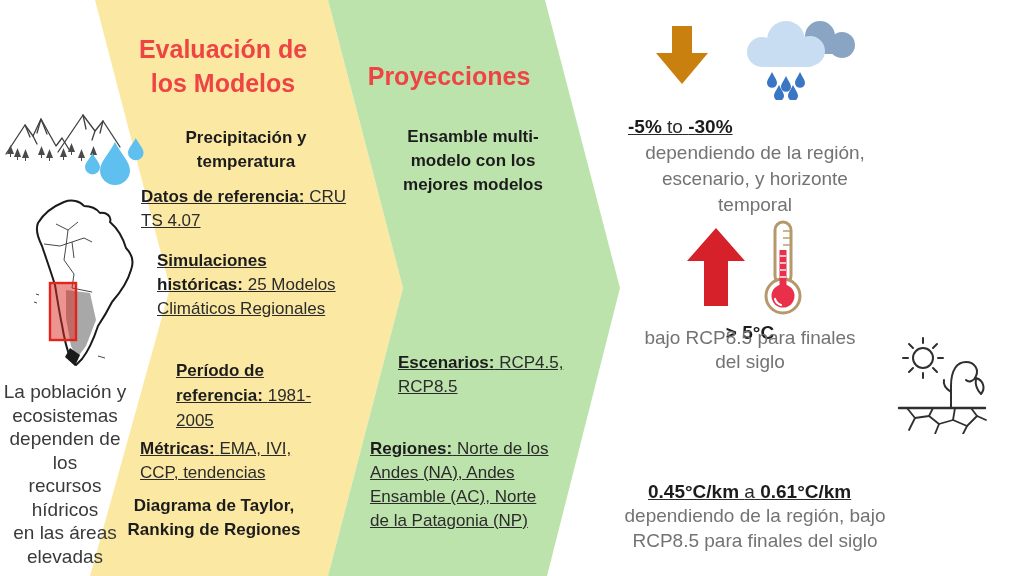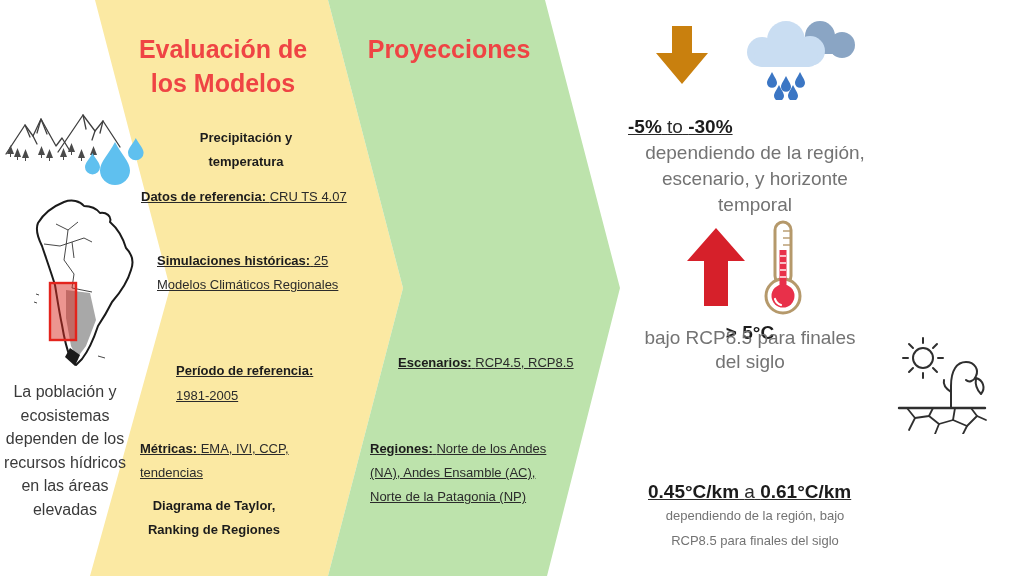--- a/index.html
+++ b/index.html
@@ -4,21 +4,21 @@
 <style>
   html,body{margin:0;padding:0;background:#ffffff;}
   #stage{
     position:relative;width:1024px;height:576px;overflow:hidden;background:#ffffff;
     font-family:"Liberation Sans",sans-serif;color:#262626;
   }
   .abs{position:absolute;}
   .txt{position:absolute;text-align:center;white-space:pre-line;color:#737373;}
   .wrap{position:absolute;text-align:left;color:#2b2b2b;text-decoration:underline;} 
   .b{font-weight:bold;color:#1c1c1c;}
-  .body17{font-size:13px;line-height:24px;}
+  .body17{font-size:17px;line-height:24px;}
   .heading{font-size:25px;line-height:34px;font-weight:bold;color:#ef4444;}
   .r19{font-size:19px;line-height:26px;}
   .red{color:#D01F27;}
   svg{display:block;}
 </style>
 </head>
 <body>
 
 <div id="stage">
 
@@ -84,21 +84,21 @@
     <g fill="none" stroke="#333333" stroke-width="0.9">
       <path d="M36,26 L48,32 L58,24 M24,46 L40,48 L52,44 L64,40 L72,44"></path>
       <path d="M48,32 L46,48 M46,48 L44,62 L54,76 L52,90 M52,90 L72,94 M52,44 L54,60"></path>
       <path d="M16,96 l3,1 M14,104 l3,1 M78,158 l7,2"></path>
     </g>
     <path d="M46,92 L70,95 L76,122 L66,148 L57,160 L51,148 L46,120 Z" fill="#A8A8A8"></path>
     <path d="M50,150 L60,157 L55,168 L45,159 Z" fill="#1a1a1a"></path>
     <rect x="30" y="85" width="26" height="57" fill="#D92B21" fill-opacity="0.5" stroke-width="2.4" stroke="#E3241D"></rect>
   </svg>
 
-  <div class="txt" style="left:0;top:380px;width:130px;font-size:16px;line-height:23.5px;color:#3a3a3a">La población y
+  <div class="txt" style="left:0;top:380px;width:130px;font-size:19px;line-height:23.5px;color:#3a3a3a">La población y
 ecosistemas
 dependen de los
 recursos hídricos
 en las áreas
 elevadas</div>
 
   <div class="txt heading" style="left:108px;top:32px;width:230px">Evaluación de
 los Modelos</div>
 
   <div class="txt body17 b" style="left:146px;top:126px;width:200px">Precipitación y
@@ -120,22 +120,25 @@
   </div>
 
   <div class="wrap body17" style="left:140px;top:437px;width:190px">
     <span class="b">Métricas:</span>
     <span>EMA, IVI, CCP, tendencias</span>
   </div>
 
   <div class="txt body17 b" style="left:109px;top:494px;width:210px">Diagrama de Taylor,
 Ranking de Regiones</div>
 
-  <div class="txt heading" style="left:339px;top:32px;width:220px">Proyecciones</div>
-
+  <div class="txt heading" style="left:339px;top:59px;width:220px">Proyecciones</div>
+
+  <div class="txt body17 b" style="left:378px;top:125px;width:190px">Ensamble multi-
+modelo con los
+mejores modelos</div>
 
 
   <div class="wrap body17" style="left:398px;top:351px;width:190px">
     <span class="b">Escenarios:</span>
     <span>RCP4.5, RCP8.5</span>
   </div>
 
   <div class="wrap body17" style="left:370px;top:437px;width:186px">
     <span class="b">Regiones:</span>
     <span>Norte de los Andes (NA), Andes Ensamble (AC), Norte de la Patagonia (NP)</span>
@@ -225,16 +228,16 @@
         <path d="M84,90 L93,94"></path>
       </g>
     </g>
   </svg>
 
   <div class="wrap" style="left:648px;top:479px;width:274px;font-size:19px;line-height:25px">
     <span class="b">0.45°C/km</span>
     <span>a</span>
     <span class="b">0.61°C/km</span>
   </div>
-  <div class="txt" style="left:618px;top:504px;width:274px;font-size:13px;line-height:24.5px">dependiendo de la región, bajo
+  <div class="txt" style="left:618px;top:504px;width:274px;font-size:19px;line-height:24.5px">dependiendo de la región, bajo
 RCP8.5 para finales del siglo</div>
 
 </div>
 
 </body></html>

